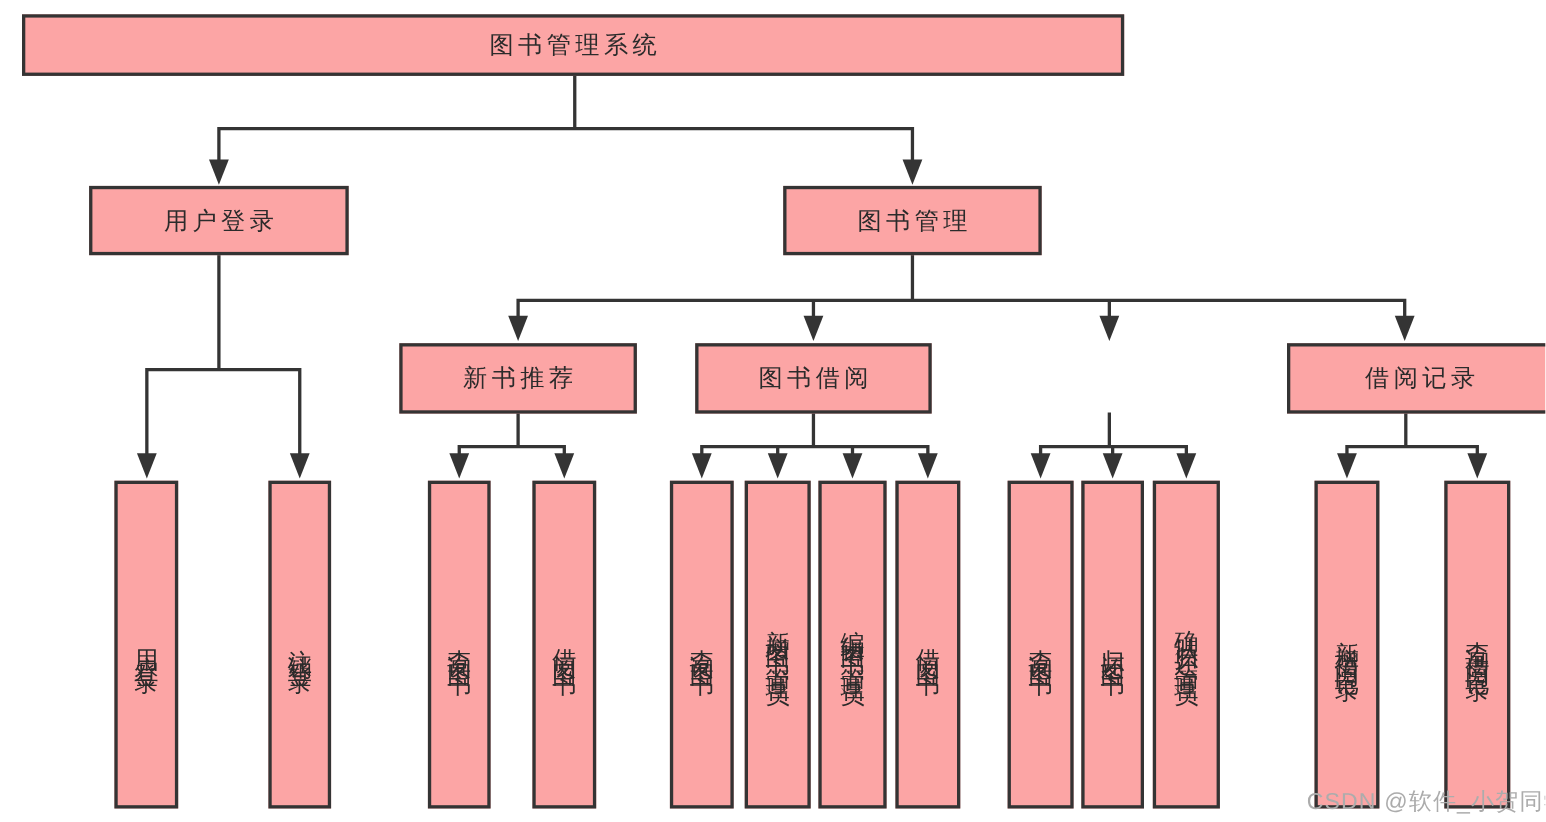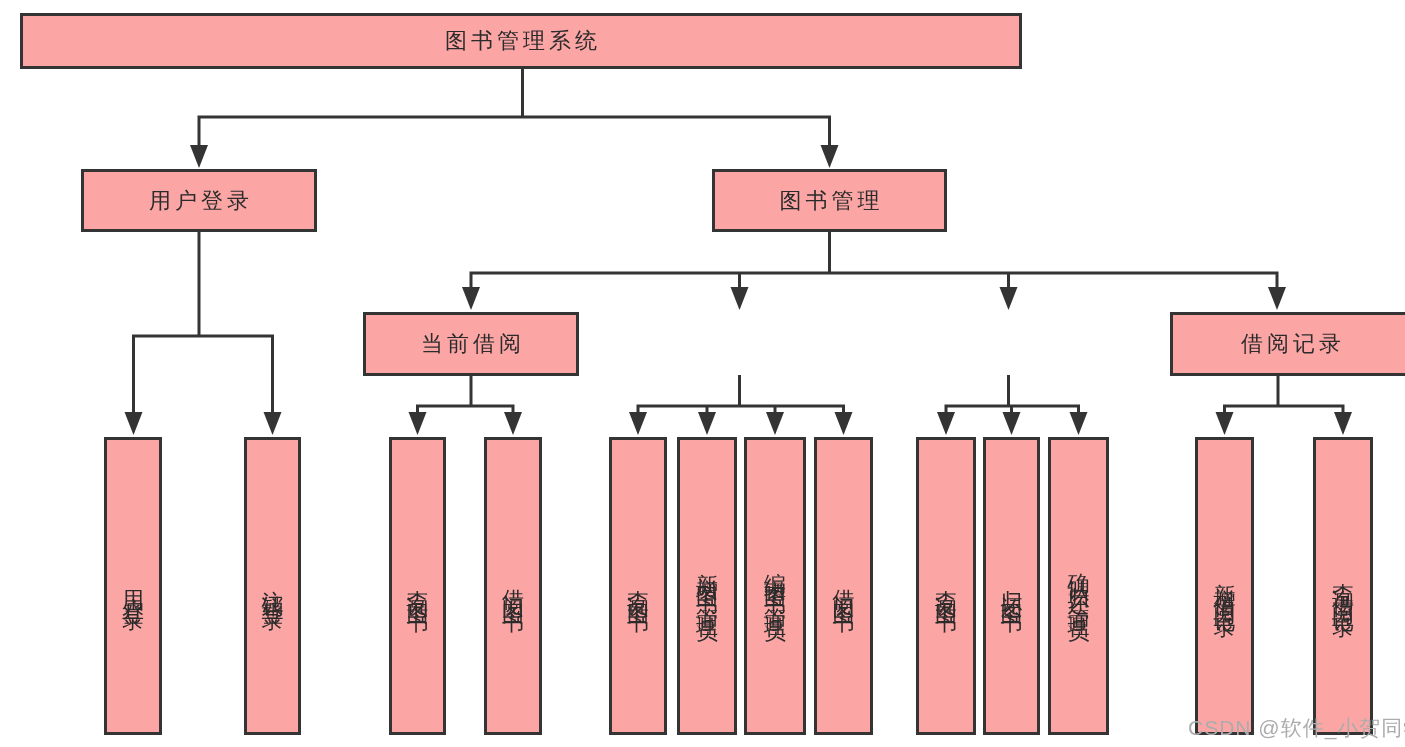--- a/index.html
+++ b/index.html
@@ -117,21 +117,24 @@
   </div>
 
   <div class="node h" style="left:81px;top:169px;width:236px;height:63px">
     <span class="lbl">用户登录</span>
   </div>
   <div class="node h" style="left:712px;top:169px;width:235px;height:63px">
     <span class="lbl">图书管理</span>
   </div>
 
   <div class="node h" style="left:363px;top:312px;width:216px;height:64px">
-    <span class="lbl">当前借阅</span>
+    <span class="lbl">新书推荐</span>
+  </div>
+  <div class="node h" style="left:632px;top:312px;width:215px;height:64px">
+    <span class="lbl">图书借阅</span>
   </div>
   <div class="node h" style="left:1170px;top:312px;width:242px;height:64px">
     <span class="lbl">借阅记录</span>
   </div>
 
   <div class="node v" style="left:104px;top:437px;width:58px;height:298px">
     <span class="lbl">用户登录</span>
   </div>
   <div class="node v" style="left:244px;top:437px;width:57px;height:298px">
     <span class="lbl">注销登录</span>

